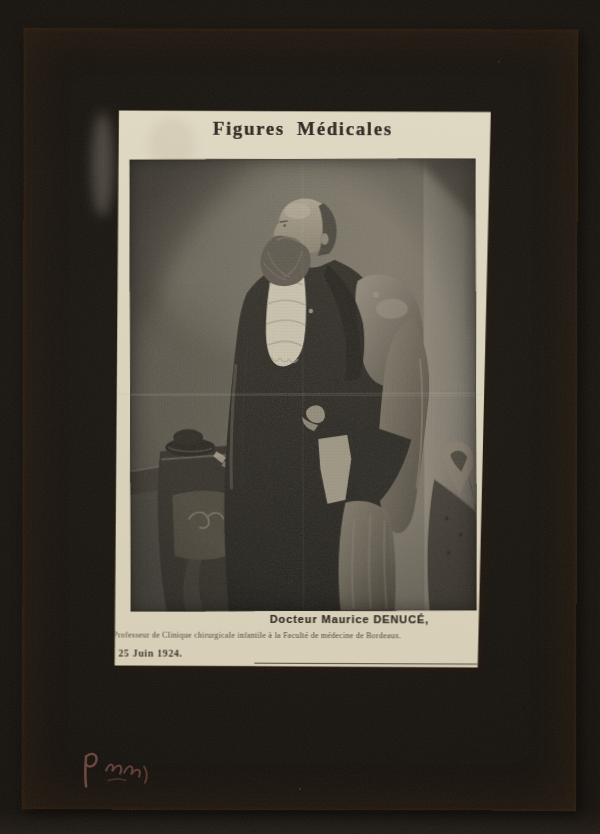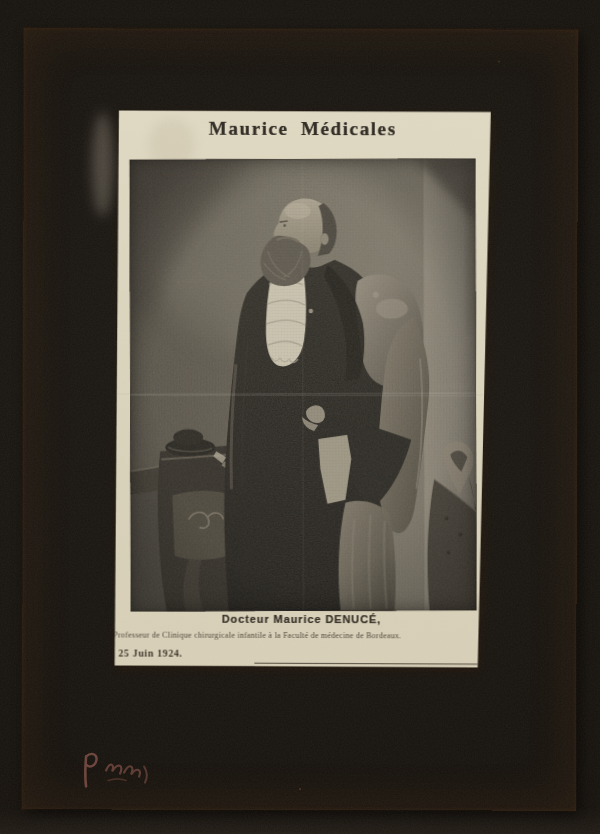--- a/index.html
+++ b/index.html
@@ -58,21 +58,21 @@
     position:absolute;inset:0;
     box-shadow:inset 0 0 16px rgba(10,8,5,.5), inset 0 0 2px rgba(10,8,5,.45);
   }
   .crease{
     position:absolute;left:0;top:283px;width:100%;height:2px;
     background:linear-gradient(180deg, rgba(0,0,0,.07), rgba(255,255,244,.12));
   }
   .cap-name{
     position:absolute;left:0;top:502px;width:100%;text-align:center;
     font-family:"Liberation Sans", sans-serif;font-weight:bold;font-size:11px;line-height:13px;
-    letter-spacing:.9px;color:#332d25;text-shadow:0 0 .4px rgba(51,45,37,.7);
+    letter-spacing:.9px;color:#332d25;text-shadow:0 0 .4px rgba(51,45,37,.7);padding-left:48px;
   }
   .cap-role{
     position:absolute;left:0;top:520px;width:100%;text-align:left;
     font-size:8px;line-height:10px;letter-spacing:.25px;color:#4c4437;
   }
   .cap-date{
     position:absolute;left:5px;top:536px;
     font-size:10px;line-height:13px;font-weight:600;letter-spacing:.6px;color:#3c352a;
   }
   .cap-source{
@@ -107,21 +107,21 @@
         <path d="M70,24 C73,29 74,34 71,40" stroke-width="2" opacity=".7"></path>
         <path d="M34,38 C40,36 47,36 52,38" stroke-width="1.6" opacity=".5"></path>
       </g>
     </svg>
 
     <div class="clip-wrap">
       <div class="clipping">
 
         <div class="clip-stain"></div>
 
-        <div class="clip-title">Maurice Médicales</div>
+        <div class="clip-title">Figures Médicales</div>
 
         <div class="photo" role="img" aria-label="Black-and-white halftone portrait of Doctor Maurice Denucé standing in profile, bearded and balding, wearing dark academic robes with a white lace jabot; a carved side table with a doctoral cap at left and an armchair at right">
           <svg viewBox="0 0 346 452" preserveAspectRatio="none">
             <defs>
               <linearGradient id="bgG" x1="0" y1="0" x2="1" y2="0">
                 <stop offset="0" stop-color="#514c43"></stop>
                 <stop offset=".55" stop-color="#6b665a"></stop>
                 <stop offset="1" stop-color="#7d7669"></stop>
               </linearGradient>
               <linearGradient id="pillarG" x1="0" y1="0" x2="1" y2="0">

